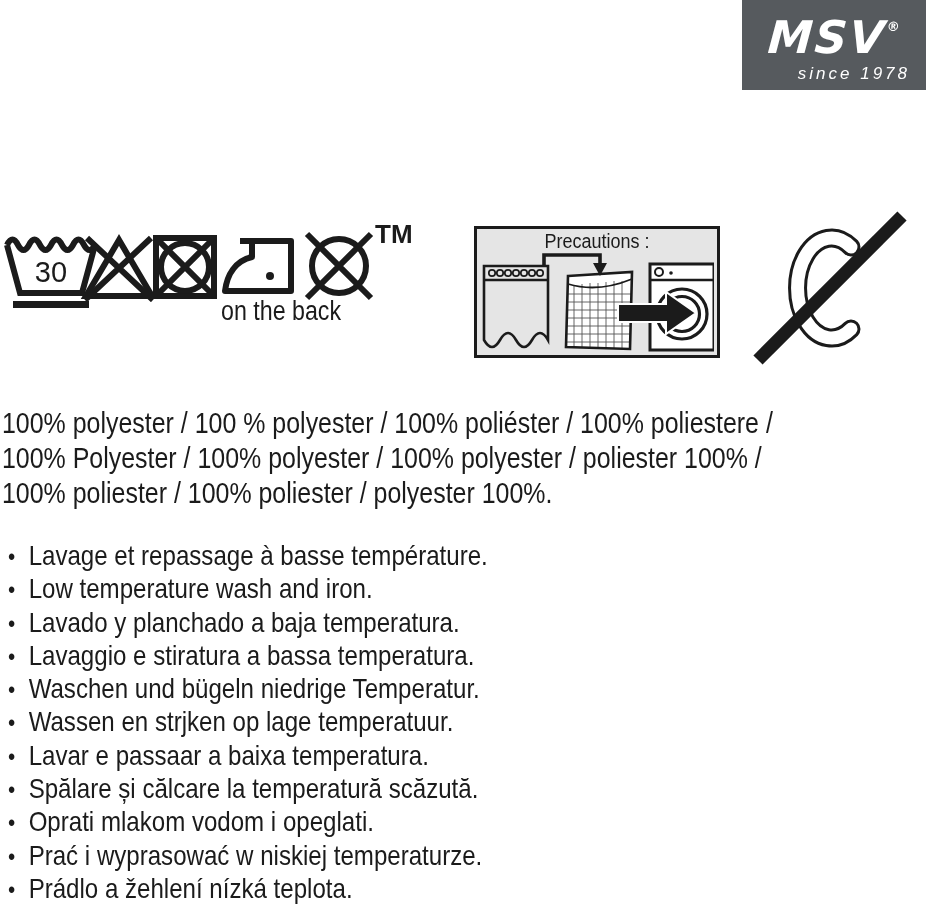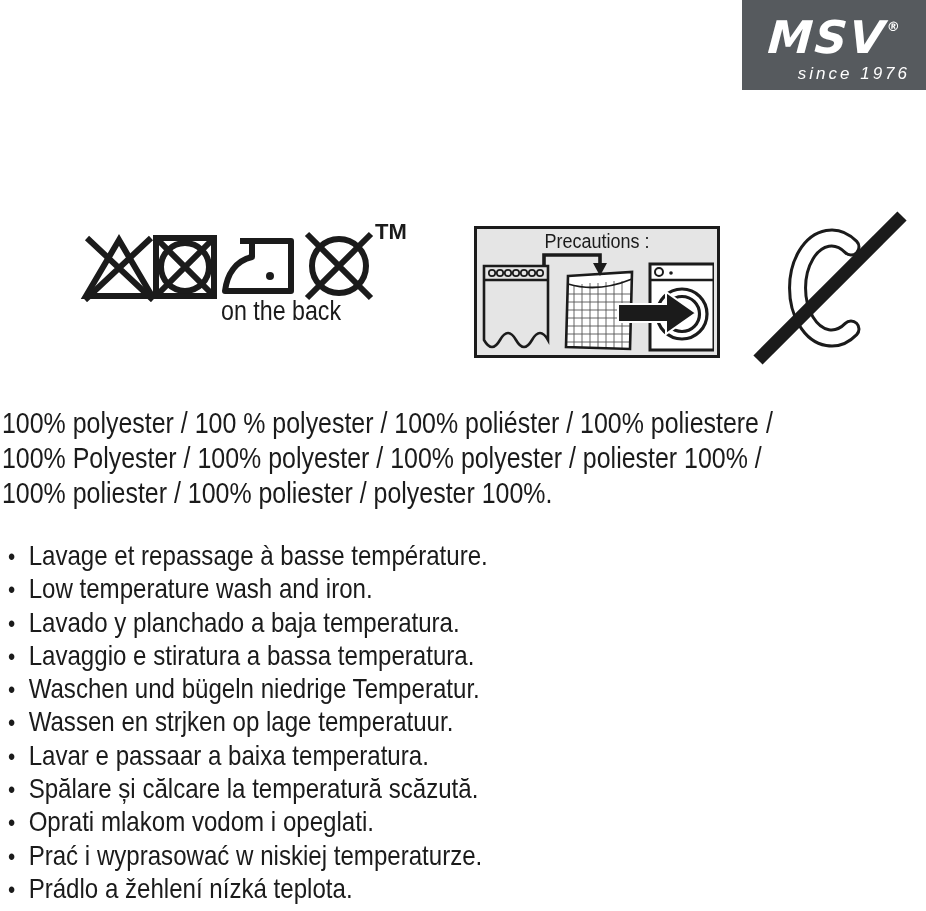--- a/index.html
+++ b/index.html
@@ -20,21 +20,21 @@
                 font-family:"DejaVu Sans", sans-serif; transform:skewX(-4deg); }
   .logo-reg { font-size:13px; font-style:normal; vertical-align:22px; letter-spacing:0; }
   .logo-tagline { font-size:17px; font-style:italic; letter-spacing:3px;
                   text-align:right; margin:2px 16px 0 0; }
 
   
   .cond { transform:scaleX(0.86); transform-origin:0 0; white-space:nowrap; }
 
   
   .sym { position:absolute; }
-  .tm-mark { position:absolute; left:375px; top:219px; font-size:22px; font-weight:bold; }
+  .tm-mark { position:absolute; left:375px; top:219px; font-size:26px; font-weight:bold; }
   .note-back { position:absolute; left:221px; top:296px; font-size:27px; }
 
   
   .precautions { position:absolute; left:474px; top:226px; width:240px; height:126px;
                  border:3px solid #1b1b1b; background:#e5e5e5; }
   .precautions-title { text-align:center; font-size:20px; line-height:22px; margin-top:1px;
                        transform:scaleX(0.9); transform-origin:50% 0; white-space:nowrap; }
   .precautions svg { margin:0 auto; }
 
   
@@ -48,23 +48,31 @@
   .care-row { display:flex; align-items:baseline; height:33.3px; }
   .bullet { flex:0 0 24px; font-size:24px; }
 </style>
 </head>
 <body>
 
 <div class="stage">
 
   <div class="logo-box">
     <div class="logo-brand"><span>MSV</span><sup class="logo-reg">®</sup></div>
-    <div class="logo-tagline">since 1976</div>
-  </div>
-
+    <div class="logo-tagline">since 1978</div>
+  </div>
+
+  <div class="sym" style="left:2px; top:232px;">
+    <svg width="98" height="78" viewBox="0 0 98 78">
+      <path class="ink" stroke-width="6" d="M5,13 q5.5,-11 11,0 q5.5,10 11,0 q5.5,-11 11,0 q5.5,10 11,0 q5.5,-11 11,0 q5.5,10 11,0 q5.5,-11 11,0 q5.5,10 11,0"></path>
+      <path class="ink" stroke-width="6" d="M5,13 L18,61 L80,61 L93,13"></path>
+      <text x="49" y="50" text-anchor="middle" font-size="29" fill="#1b1b1b">30</text>
+      <rect class="fillink" x="11" y="69" width="76" height="7"></rect>
+    </svg>
+  </div>
 
   <div class="sym" style="left:80px; top:234px;">
     <svg width="78" height="68" viewBox="0 0 78 68">
       <path class="ink" stroke-width="6" d="M39,6 L6,62 L72,62 Z"></path>
       <path class="ink" stroke-width="6" d="M7,4 L73,66 M71,4 L5,66"></path>
     </svg>
   </div>
 
   <div class="sym" style="left:152px; top:230px;">
     <svg width="66" height="72" viewBox="0 0 66 72">

